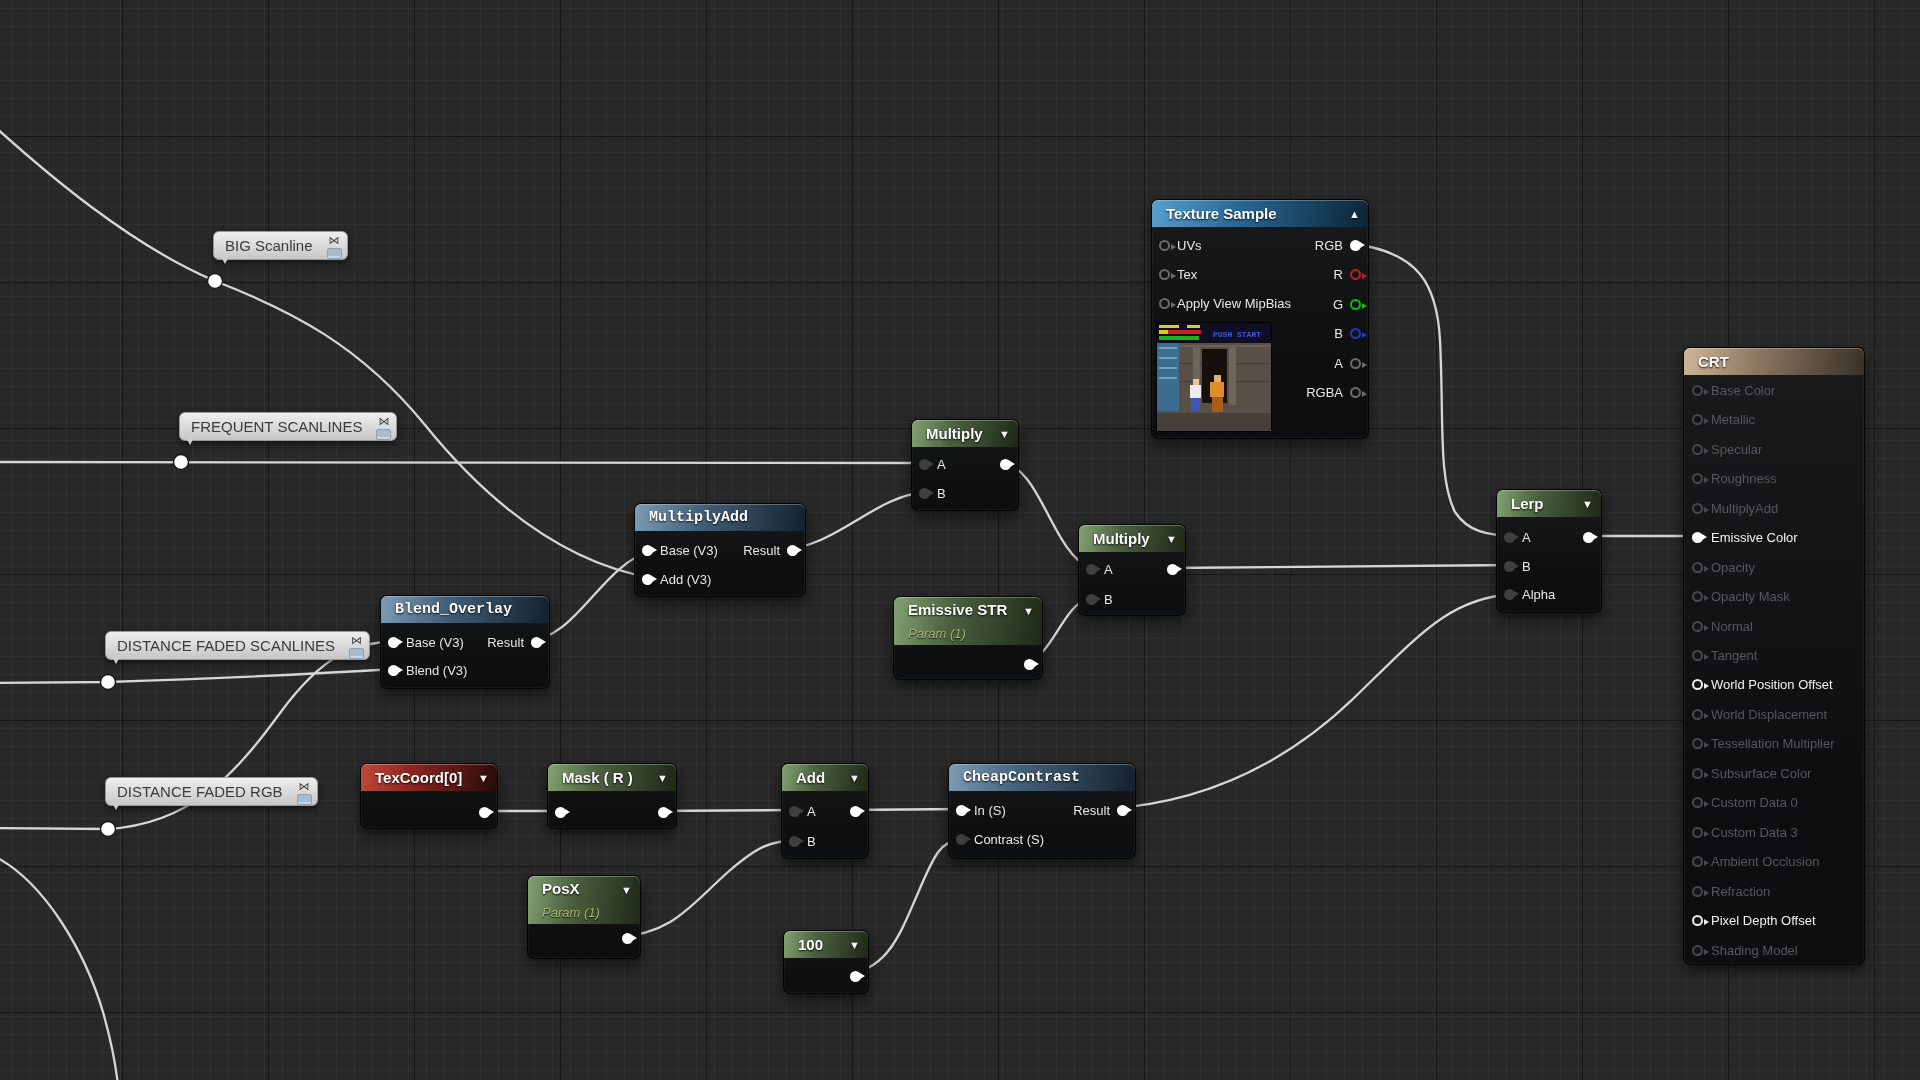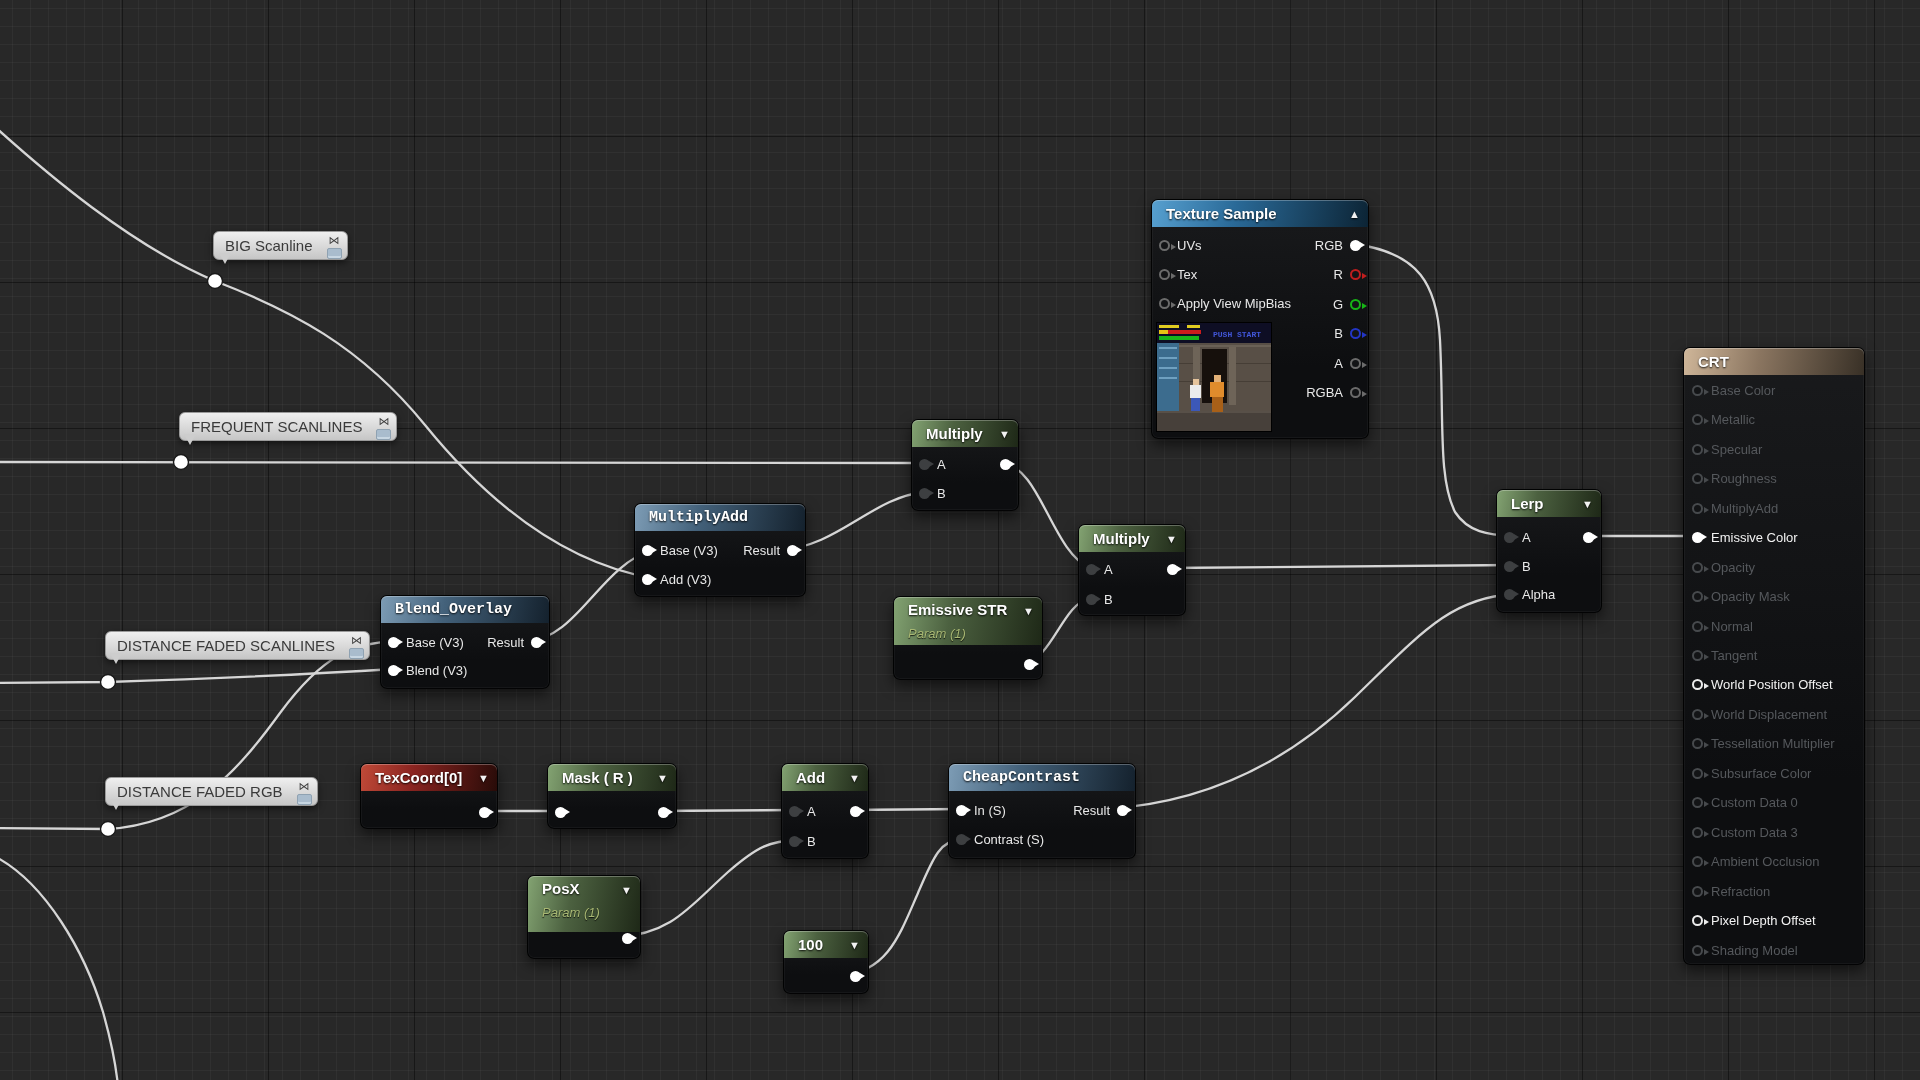--- a/index.html
+++ b/index.html
@@ -338,21 +338,21 @@
       <span class="pin dark"></span>
       <span>Contrast (S)</span>
     </div>
   <div class="prow out" style="top:39px">
       <span>Result</span>
       <span class="pin white"></span>
     </div>
 </div>
 
 <div class="node" style="left:527px;top:875px;width:112px;height:82px">
-  <div class="hdr hdr-green hdr2" style="padding-top:4px;padding-bottom:12px"><span>PosX</span><span class="sub">Param (1)</span><span class="tri">▼</span></div>
+  <div class="hdr hdr-green hdr2" style="padding-top:4px;padding-bottom:4px"><span>PosX</span><span class="sub">Param (1)</span><span class="tri">▼</span></div>
   <div class="prow out" style="top:55px">
       <span class="pin white"></span>
     </div>
 </div>
 
 <div class="node" style="left:783px;top:930px;width:84px;height:62px">
   <div class="hdr hdr-green"><span>100</span><span class="tri">▼</span></div>
   <div class="prow out" style="top:38px">
       <span class="pin white"></span>
     </div>

